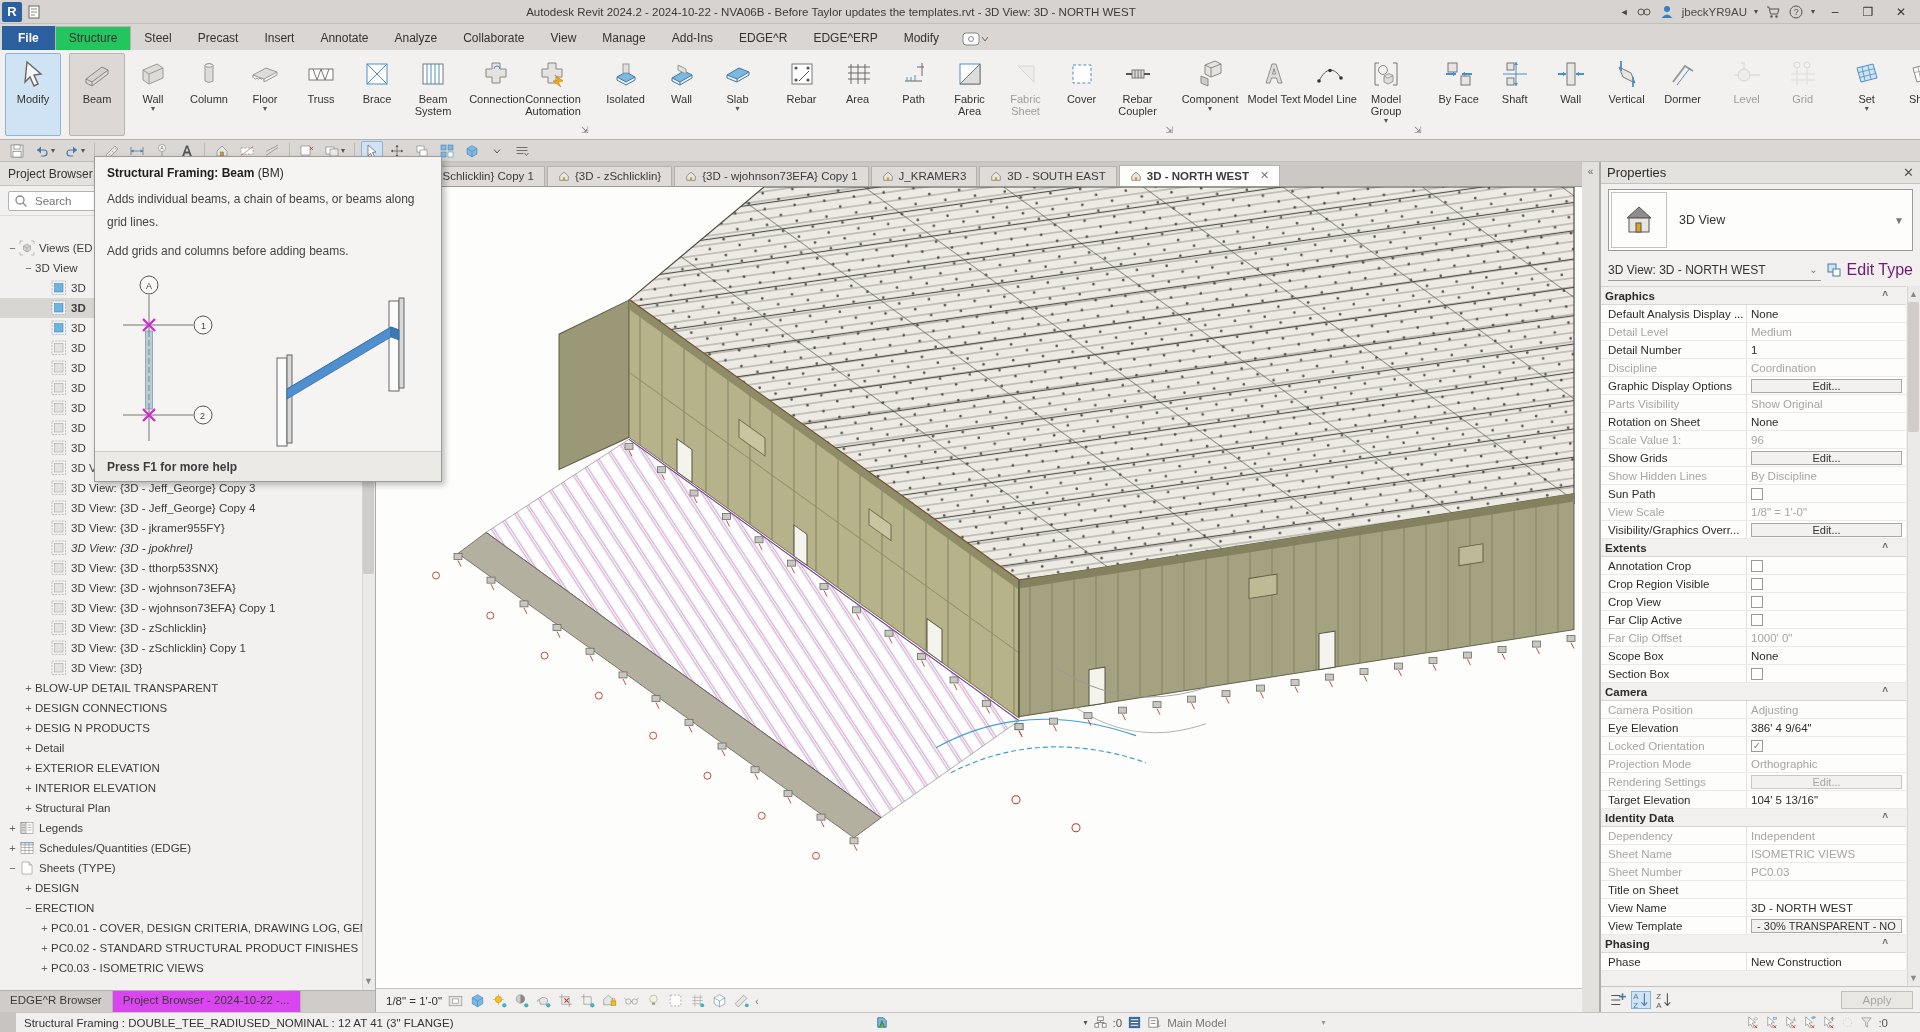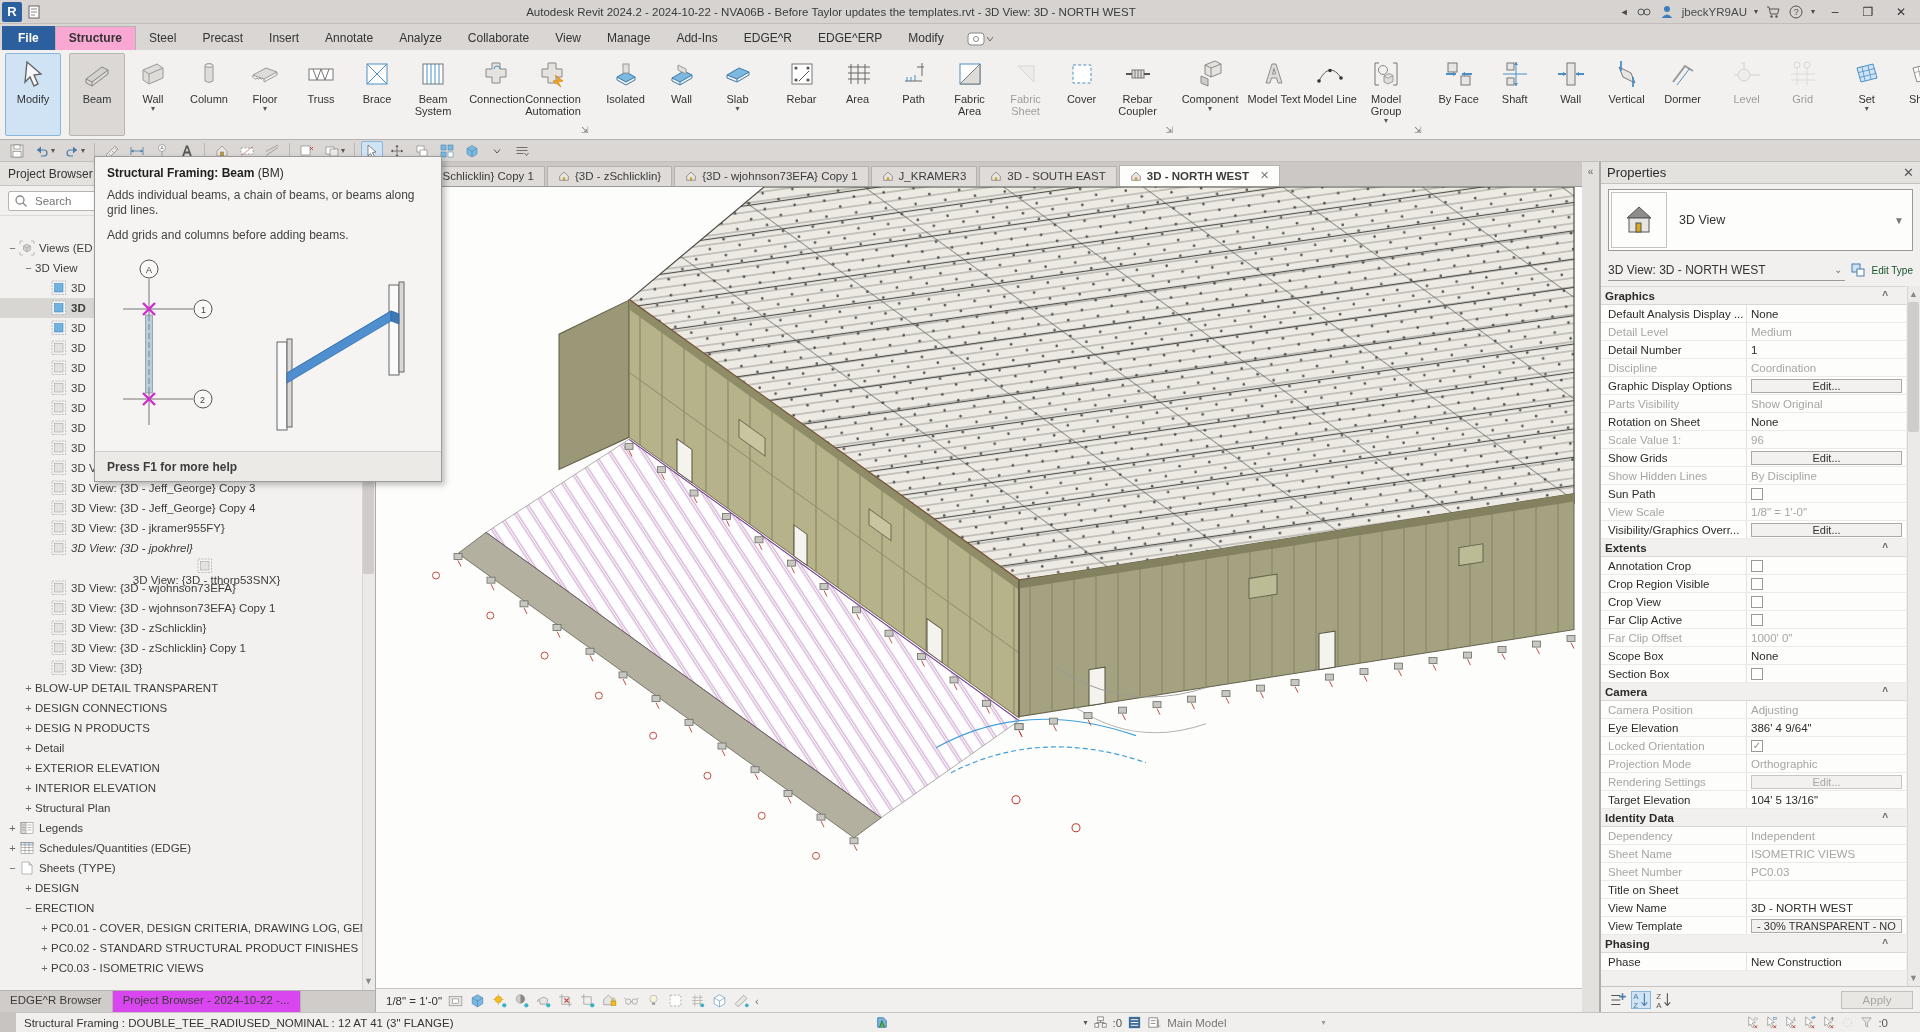--- a/index.html
+++ b/index.html
@@ -17,21 +17,21 @@
   #revit-logo{width:20px;height:20px;margin:0 4px 0 2px;background:var(--file-tab-blue);color:#fff;font-weight:bold;
       display:flex;align-items:center;justify-content:center;font-size:13px;border-radius:2px}
   #tb-title{flex:1;text-align:center;font-size:11.5px;color:#3a3a3a;white-space:nowrap;overflow:hidden}
   #tb-right{display:flex;align-items:center;gap:7px;margin-right:6px;color:#4a4a4a;font-size:11.5px}
   .winbtn{width:26px;height:20px;display:flex;align-items:center;justify-content:center;color:#333;font-size:12px}
 
   
   #ribbon-tabs{left:0;top:24px;width:1920px;height:26px;background:#d9d6d3;display:flex;align-items:flex-end;padding-left:2px}
   .rtab{padding:4px 13px 5px;font-size:12px;color:#333;cursor:default}
   .rtab.file{background:var(--file-tab-blue);color:#fff;padding:5px 16px;font-weight:bold}
-  .rtab.active{background:#f9a8d4;border:1px solid #b5b2af;border-bottom:none;font-weight:bold}
+  .rtab.active{background:#22c55e;border:1px solid #b5b2af;border-bottom:none;font-weight:normal}
   #ribbon-extra{margin-left:10px;margin-bottom:4px}
 
   
   #ribbon-body{left:0;top:50px;width:1920px;height:90px;background:#f2f1ef;border-bottom:1px solid #b5b2af;
       display:flex;align-items:stretch;padding:2px 0 2px 2px}
   .rgroup{display:flex;align-items:stretch;padding:1px 3px}
   .rsep{width:1px;background:#c9c6c3;margin:3px 1px}
   .rbtn{width:56px;display:flex;flex-direction:column;align-items:center;padding-top:4px;border:1px solid transparent;border-radius:2px}
   .rbtn .icon svg{width:32px;height:32px}
   .rbtn .rlabel{font-size:11px;line-height:12px;text-align:center;color:#333;margin-top:3px;white-space:pre-line}
@@ -91,21 +91,21 @@
   #pr-title .x{margin-left:auto;color:#555}
   #pr-selector{height:72px;padding:5px 7px 4px}
   #pr-selbox{height:62px;background:#fdfdfc;border:1px solid #9a9a97;display:flex;align-items:center}
   #pr-selbox .thumb{width:56px;height:56px;border:1px solid #c5c2bf;margin:2px;display:flex;align-items:center;justify-content:center}
   #pr-selbox .thumb svg{width:40px;height:40px}
   #pr-selbox .fam{flex:1;padding-left:10px;font-size:12.5px;color:#333}
   #pr-selbox .chev{margin-right:8px;color:#777;font-size:10px}
   #pr-instance{height:28px;display:flex;align-items:center;padding:0 7px;gap:5px}
   #pr-combo{flex:1;border-bottom:1px solid #9a9a97;display:flex;align-items:center;font-size:12px;color:#333;height:22px}
   #pr-combo .chev{margin-left:auto;color:#777;font-size:10px;padding-right:3px}
-  #pr-edittype{display:flex;align-items:center;gap:4px;font-size:10px;color:#14532d}
+  #pr-edittype{display:flex;align-items:center;gap:4px;font-size:16px;color:#701a75}
   #pr-rows{flex:1;overflow:hidden;position:relative;margin-top:2px}
   #pr-rows-inner{margin-right:14px;background:#fdfdfc;border-top:1px solid #d8d6d3}
   .prow{height:18px;display:flex;align-items:center;border-bottom:1px solid #ebeae8;font-size:11.5px}
   .prow .pl{width:146px;padding-left:7px;color:#2b2b2b;white-space:nowrap;overflow:hidden;flex:none;border-right:1px solid #e4e2df;height:100%;display:flex;align-items:center}
   .prow .pv{flex:1;padding:0 4px;color:#2b2b2b;white-space:nowrap;overflow:hidden;display:flex;align-items:center;height:100%}
   .prow.disabled .pl,.prow.disabled .pv{color:#a8a6a3}
   .phead{height:18px;display:flex;align-items:center;background:#f1f0ee;border-bottom:1px solid #d8d6d3;font-weight:bold;font-size:11.5px;padding-left:4px;color:#2b2b2b}
   .phead .col{margin-left:auto;margin-right:18px;color:#666;font-size:10px}
   .pedit{flex:1;height:14px;background:#f2f1ef;border:1px solid #aaa7a4;font-size:11px;text-align:center;line-height:12px;color:#333;overflow:hidden;white-space:nowrap}
   .prow.disabled .pedit{color:#a8a6a3;border-color:#c8c6c3}
@@ -124,21 +124,21 @@
   #st-work{margin-left:195px;display:flex;align-items:center;gap:5px;color:#555}
   #st-filter{margin-left:auto;margin-right:48px;display:flex;align-items:center;gap:4px;color:#555}
   .st-ic svg{width:15px;height:15px}
 
   
   #tooltip{left:94px;top:156px;width:348px;height:326px;background:#f5f4f2;border:1px solid #9d9a97;
      box-shadow:3px 3px 6px rgba(0,0,0,.25);z-index:60;font-size:12px;color:#444}
   #tt-inner{padding:9px 12px 0}
   #tt-title{color:#2b2b2b;margin-bottom:8px}
   #tt-title b{color:#1e1e1e}
-  #tt-body{line-height:15px;margin-bottom:10px}
+  #tt-body{line-height:23px;margin-bottom:10px}
   #tt-body2{line-height:15px;margin-bottom:4px}
   #tt-footer{position:absolute;left:0;right:0;bottom:0;height:30px;background:#ebeae7;border-top:1px solid #cfccc9;
      display:flex;align-items:center;padding-left:12px;font-weight:bold;color:#3c3c3c}
 </style>
 </head>
 <body>
 
 <div id="titlebar" class="abs">
   <div id="revit-logo">R</div>
   <span class="icon">
@@ -892,21 +892,21 @@
         <div class="tree-row" style="padding-left: 38px; font-style: italic;">
           <span class="expander"></span>
           <span class="tree-icon">
             <svg viewBox="0 0 32 32" fill="none" stroke-width="1">
               <rect x="2" y="2" width="27" height="27" fill="#f4f3f1" stroke="#8a8884" stroke-dasharray="4 2.4"></rect>
               <rect x="7" y="7" width="17" height="17" fill="#e4e2df" stroke="#9a9894"></rect>
             </svg>
           </span>
           <span>3D View: {3D - jpokhrel}</span>
         </div>
-        <div class="tree-row" style="padding-left: 38px; flex-direction: column;">
+        <div class="tree-row" style="padding-left: 38px;">
           <span class="expander"></span>
           <span class="tree-icon">
             <svg viewBox="0 0 32 32" fill="none" stroke-width="1">
               <rect x="2" y="2" width="27" height="27" fill="#f4f3f1" stroke="#8a8884" stroke-dasharray="4 2.4"></rect>
               <rect x="7" y="7" width="17" height="17" fill="#e4e2df" stroke="#9a9894"></rect>
             </svg>
           </span>
           <span>3D View: {3D - tthorp53SNX}</span>
         </div>
         <div class="tree-row" style="padding-left: 38px;">

